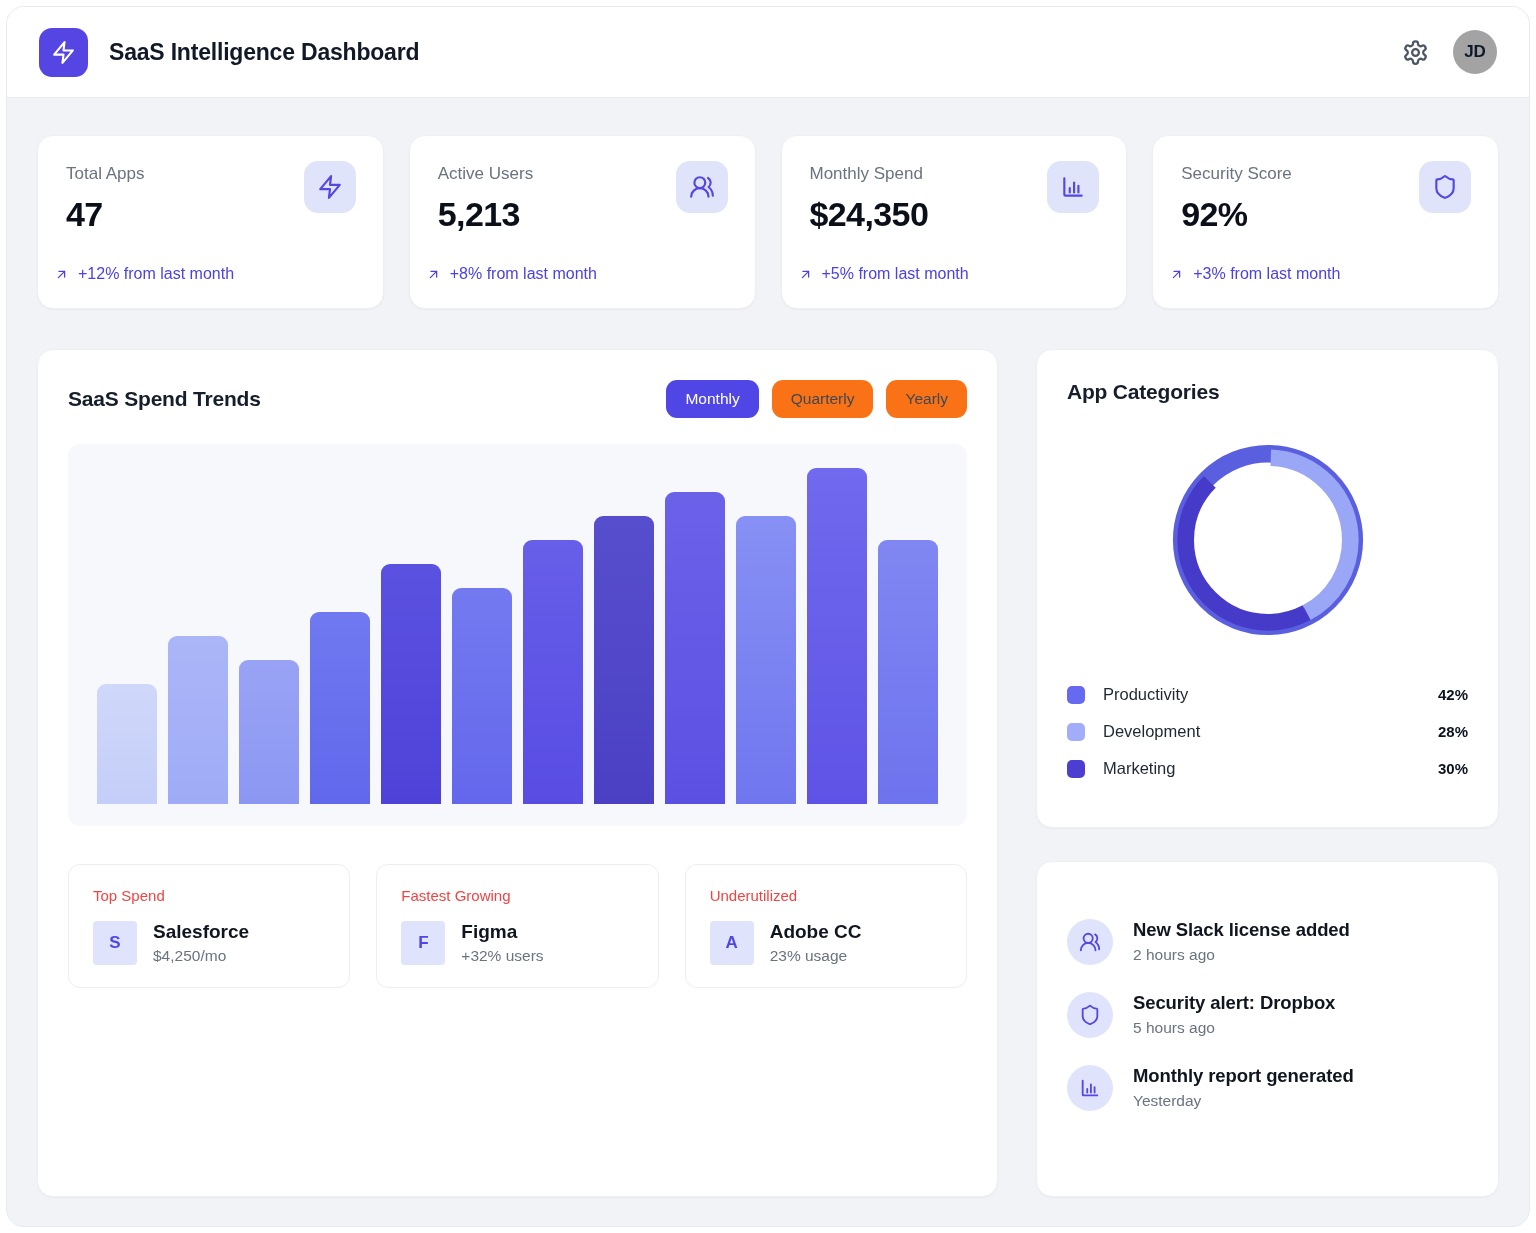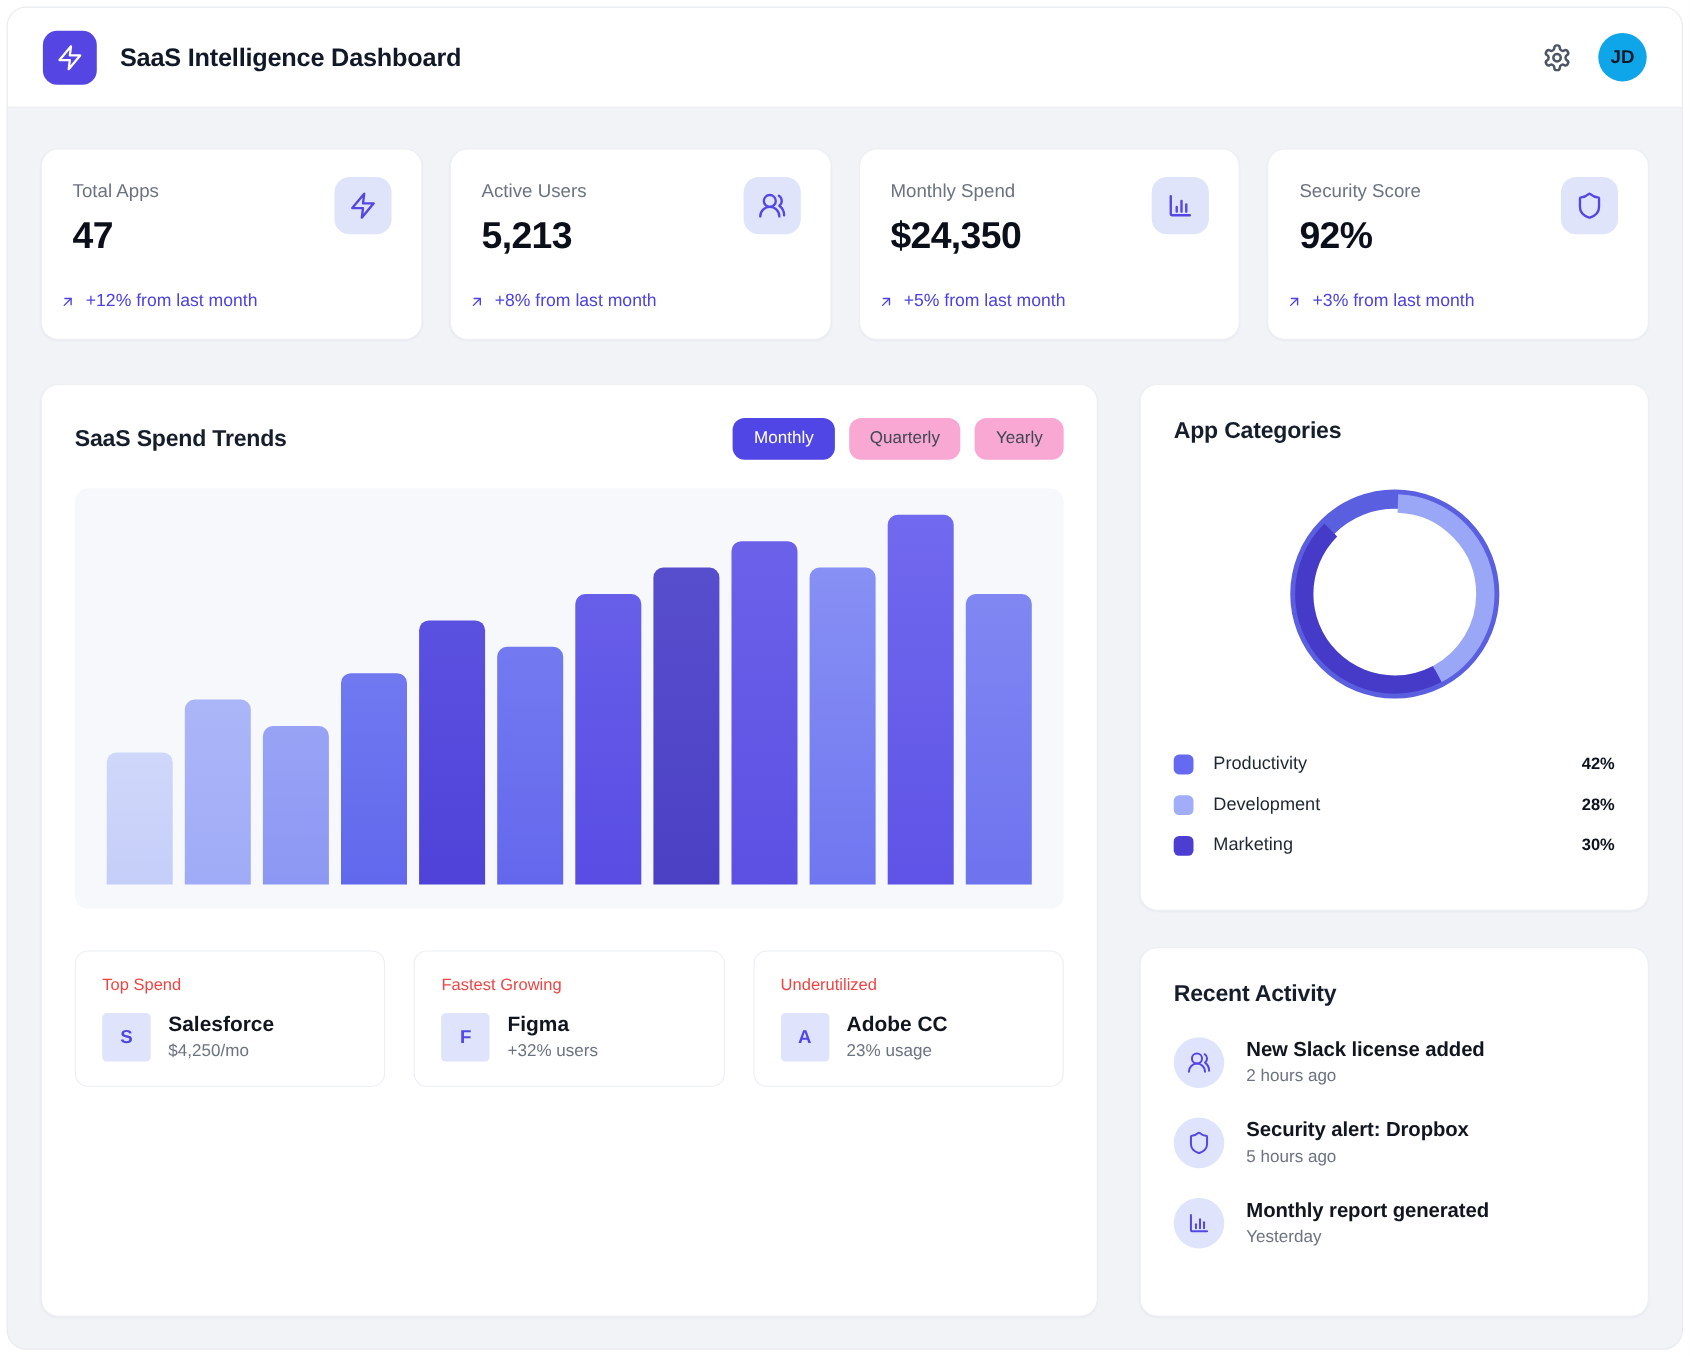--- a/index.html
+++ b/index.html
@@ -9,21 +9,21 @@
          overflow:hidden; border:1px solid #e8eaef; }
 
   
   header { height:91px; background:#ffffff; border-bottom:1px solid #e9ebf0;
            display:flex; align-items:center; padding:0 32px; }
   .logo { width:49px; height:49px; border-radius:13px; background:#5546e4;
           display:flex; align-items:center; justify-content:center; color:#ffffff; }
   .app-title { font-size:23px; font-weight:700; color:#111827; margin-left:21px; letter-spacing:-0.2px; }
   .header-actions { margin-left:auto; display:flex; align-items:center; gap:24px; }
   .gear-btn { background:none; border:none; color:#4b5563; cursor:pointer; display:flex; }
-  .avatar { width:44px; height:44px; border-radius:50%; background:#0ea5e9;
+  .avatar { width:44px; height:44px; border-radius:50%; background:#a3a3a3;
             display:flex; align-items:center; justify-content:center;
             font-size:17px; font-weight:700; color:#111827; cursor:pointer; }
 
   
   main { padding:37px 30px 28px; }
   .stats-row { display:grid; grid-template-columns:repeat(4,1fr); gap:25px; margin-bottom:40px; }
   .main-grid { display:grid; grid-template-columns:1fr 463px; gap:38px; align-items:start; }
   .right-col { display:flex; flex-direction:column; gap:33px; }
 
   .panel { background:#ffffff; border:1px solid #edeff4; border-radius:16px;
@@ -40,21 +40,21 @@
                 border-radius:14px; background:#e0e4fb; color:#5547e4;
                 display:flex; align-items:center; justify-content:center; }
   .stat-trend { position:absolute; left:16px; bottom:25px; display:flex; align-items:center;
                 gap:9px; font-size:16px; color:#4b42e0; font-weight:500; }
 
   
   .trends-panel { min-height:848px; }
   .trends-head { display:flex; align-items:center; justify-content:space-between; }
   .toggles { display:flex; gap:13px; }
   .toggle { border:none; cursor:pointer; font-family:inherit; font-size:15.5px;
-            padding:10px 19px; border-radius:11px; background:#f9a8d4; color:#3f4654; }
+            padding:10px 19px; border-radius:11px; background:#f97316; color:#3f4654; }
   .toggle.active { background:#4f46e5; color:#ffffff; }
 
   .chart-area { margin-top:26px; height:382px; background:#f7f8fb; border-radius:12px;
                 display:flex; align-items:flex-end; gap:11px; padding:24px 29px 22px; }
   .bar { flex:1; border-radius:9px 9px 0 0; }
 
   .highlights { display:grid; grid-template-columns:repeat(3,1fr); gap:26px; margin-top:38px; }
   .hl-card { border:1px solid #eceef3; border-radius:12px; padding:22px 24px; background:#ffffff; }
   .hl-label { font-size:15px; color:#ef4444; }
   .hl-body { display:flex; align-items:center; gap:16px; margin-top:17px; }
@@ -257,21 +257,20 @@
               </div>
               <div class="legend-row">
                 <span class="legend-swatch" style="background: rgb(75, 62, 209);"></span>
                 <span class="legend-label">Marketing</span>
                 <span class="legend-pct">30%</span>
               </div>
             </div>
         </section>
 
         <section class="panel activity-panel">
-          <h2 class="panel-title">Recent Activity</h2>
           <div id="activity-list">
               <div class="activity-item">
                 <div class="act-icon">
                   <svg width="22" height="22" viewBox="0 0 24 24" fill="none" stroke="currentColor" stroke-width="2" stroke-linecap="round" stroke-linejoin="round">
                     <path d="M18 21a8 8 0 0 0-16 0"></path>
                     <circle cx="10" cy="8" r="5"></circle>
                     <path d="M22 20c0-3.37-2-6.5-4-8a5 5 0 0 0-.45-8.3"></path>
                   </svg>
                 </div>
                 <div>

